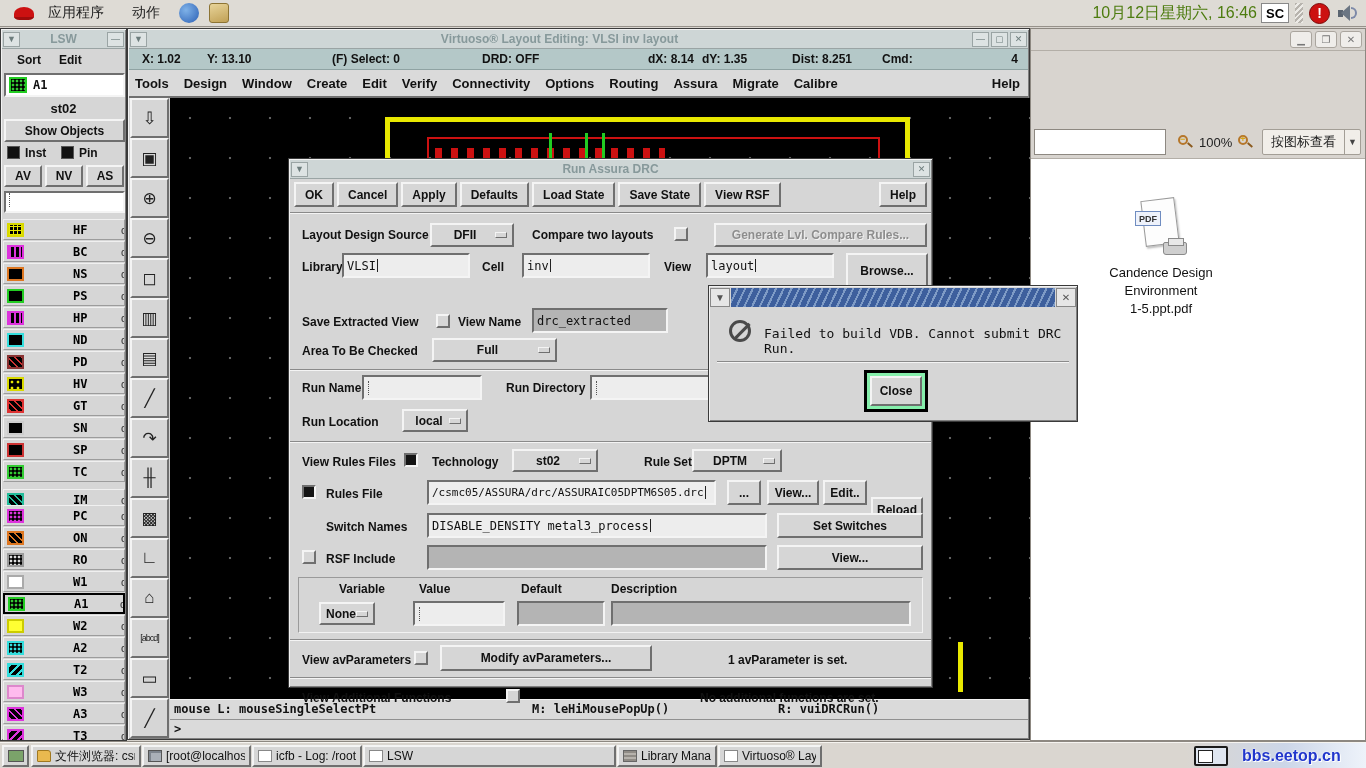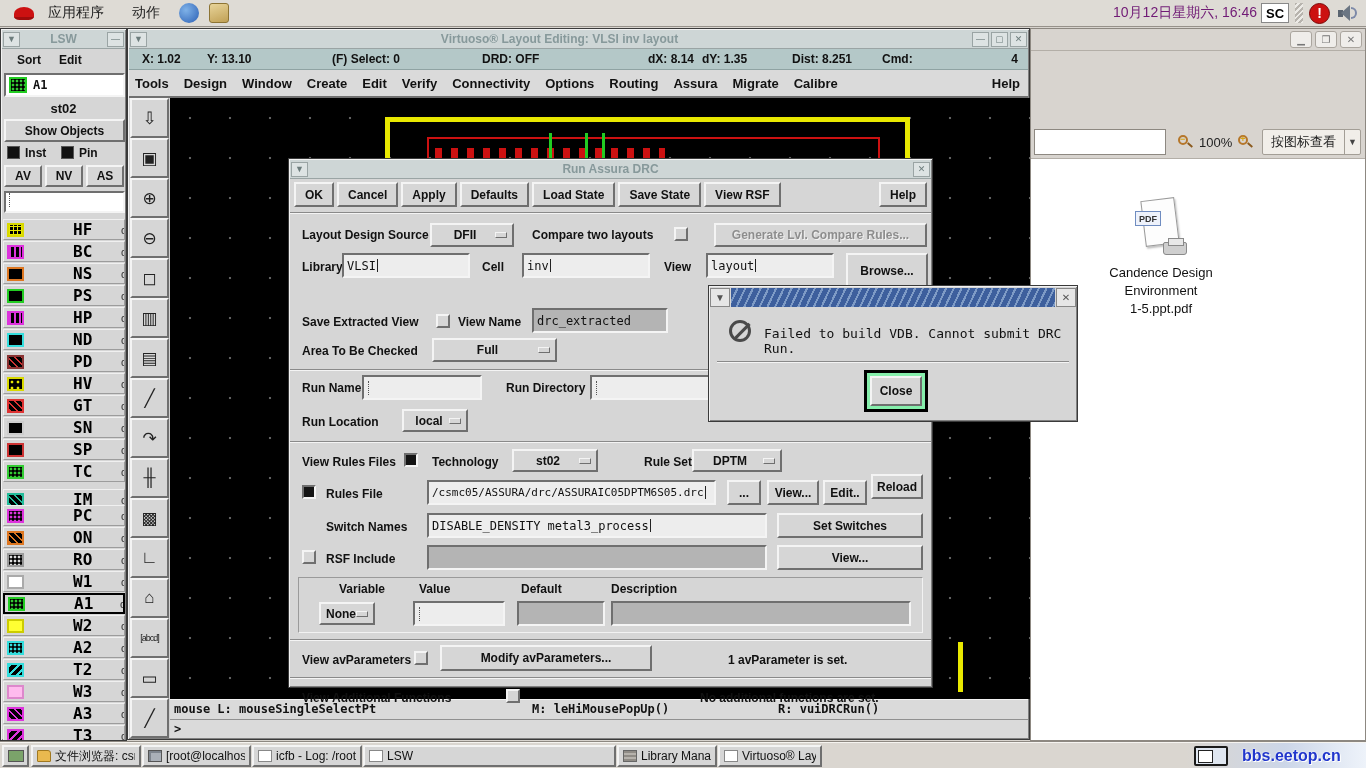--- a/index.html
+++ b/index.html
@@ -42,39 +42,39 @@
   .tb-btn { width:17px; height:15px; margin:1px; background:#dde3e3; border:1px solid #9aa4a4;
             display:flex; align-items:center; justify-content:center; font-size:9px; color:#6d7d7d; }
 
   
   #panel { position:absolute; left:0; top:0; width:1366px; height:27px; background:#dedbd5;
            border-bottom:1px solid #96918a; display:flex; align-items:center; z-index:60; }
   .panel-menu { font-size:14px; color:#222; padding:0 14px; }
   #redhat { width:20px; height:13px; background:#cc1111; border-radius:55% 55% 30% 30%;
             border-bottom:3px solid #a00c0c; margin-left:14px; }
   .panel-ico { width:20px; height:20px; border-radius:50%; margin:0 5px; }
-  #clock { margin-left:auto; font-size:14px; color:#701a75; }
+  #clock { margin-left:auto; font-size:16px; color:#4d7c0f; }
   #ime { width:28px; height:20px; background:#fff; border:1px solid #888; font-weight:bold;
          font-size:13px; display:flex; align-items:center; justify-content:center; margin:0 4px; }
   .grip { width:8px; height:20px; background:repeating-linear-gradient(135deg,#b8b4ae 0 2px,#eceae6 2px 4px); margin:0 2px; }
   #alert-ico { width:21px; height:21px; border-radius:50%; background:#cc1111; border:1px solid #7a0909;
                color:#fff; font-weight:bold; font-size:14px; display:flex; align-items:center; justify-content:center; margin:0 4px; }
   #vol { position:relative; width:22px; height:20px; margin:0 8px 0 2px; }
   #vol .box { position:absolute; left:2px; top:7px; width:5px; height:7px; background:#5a6470; }
   #vol .cone { position:absolute; left:5px; top:2px; border-top:8px solid transparent; border-bottom:8px solid transparent; border-right:9px solid #6b7683; }
   #vol .wave { position:absolute; left:15px; top:4px; width:6px; height:12px; border:2px solid #7d89a8; border-left:none; border-radius:0 8px 8px 0; }
 
   
   #lsw { left:0; top:28px; width:127px; height:713px; z-index:20; overflow:hidden; }
   .lsw-row { position:absolute; left:2px; width:122px; height:21px; background:#d6d6d6;
              border:1px solid #9c9c9c; border-top-color:#f0f0f0; border-left-color:#f0f0f0;
              display:flex; align-items:center; overflow:hidden; }
   .lsw-row.sel { border:2px solid #000; }
   .lsw-sw { width:17px; height:14px; margin-left:3px; flex:0 0 auto; }
-  .lsw-name { font-weight:bold; font-size:16px; margin-left:5px; flex:1;padding-left:44px; }
+  .lsw-name { font-weight:bold; font-size:12px; margin-left:5px; flex:1;padding-left:44px; }
   .lsw-d { font-size:11px; color:#333; margin-right:-3px; }
 
   
   #virt { left:127px; top:28px; width:903px; height:712px; z-index:30; }
   #vstatus { position:absolute; left:1px; right:1px; top:20px; height:21px; background:#b4c8c8;
              border-bottom:1px solid #8fa3a3; }
   #vstatus span { position:absolute; top:3px; font-weight:bold; font-size:12px; color:#111; }
   #vmenu { position:absolute; left:1px; right:1px; top:41px; height:28px; background:#dadada;
            border-bottom:2px solid #707070; display:flex; align-items:center; padding:0 6px; }
   .vmenu-item { font-weight:bold; font-size:13px; color:#111; margin-right:15px; }
@@ -542,21 +542,21 @@
 
       <div class="check on" style="left:12px; top:306px;"></div>
       <div class="abs lbl" style="left:36px; top:308px;">Rules File</div>
       <div class="abs sunken input" style="left:137px; top:301px; width:289px; height:25px; font-size:11px;">
         <span>/csmc05/ASSURA/drc/ASSURAIC05DPTM6S05.drc</span>
           <span class="caret"></span>
       </div>
       <div class="abs raised btn" style="left:437px; top:301px; width:34px; height:25px;">...</div>
       <div class="abs raised btn" style="left:477px; top:301px; width:52px; height:25px;">View...</div>
       <div class="abs raised btn" style="left:533px; top:301px; width:44px; height:25px;">Edit..</div>
-      <div class="abs raised btn" style="left:581px; top:295px; width:52px; height:25px;">Reload</div>
+      <div class="abs raised btn" style="left:581px; top:318px; width:52px; height:25px;">Reload</div>
 
       <div class="abs lbl" style="left:36px; top:341px;">Switch Names</div>
       <div class="abs sunken input" style="left:137px; top:334px; width:340px; height:25px;">
         <span>DISABLE_DENSITY metal3_process</span>
           <span class="caret"></span>
       </div>
       <div class="abs raised btn" style="left:487px; top:334px; width:146px; height:25px;">Set Switches</div>
 
       <div class="check" style="left:12px; top:371px;"></div>
       <div class="abs lbl" style="left:36px; top:373px;">RSF Include</div>

